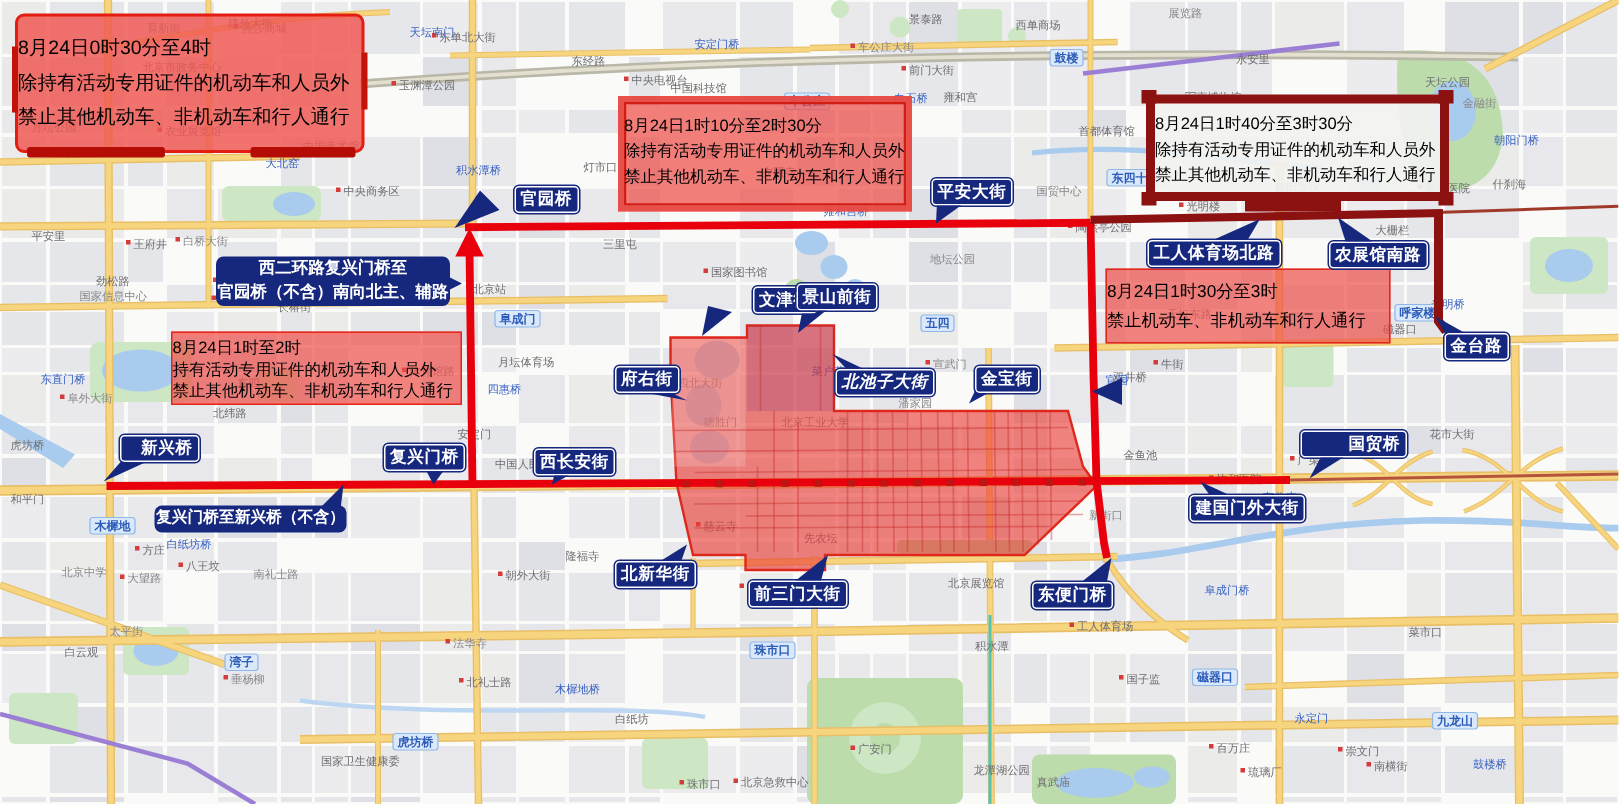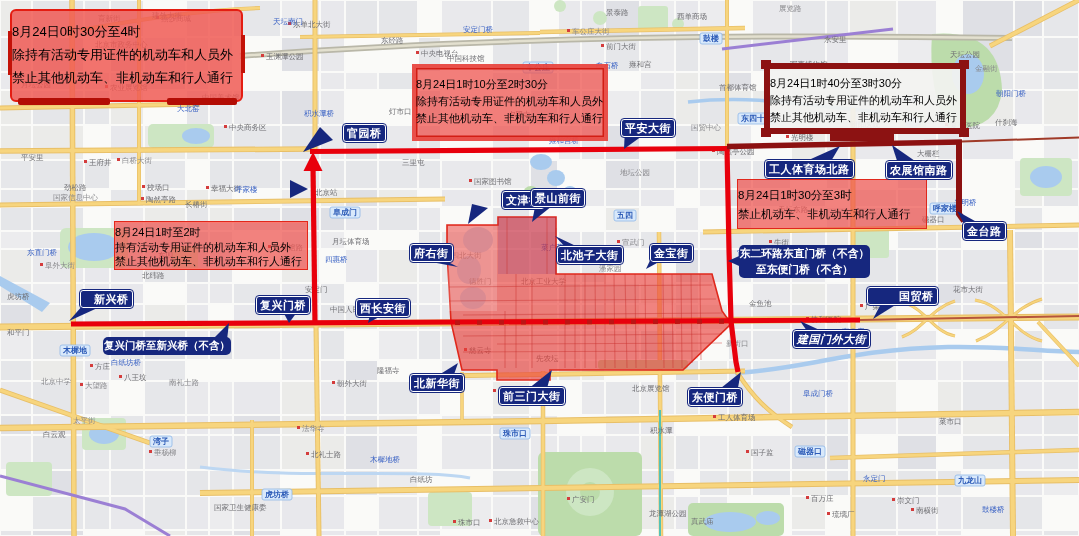--- a/index.html
+++ b/index.html
@@ -1014,52 +1014,52 @@
 </div>
 
 <div class="rb" id="b4" style="left:114px;top:221px;width:194px;height:49px;background:rgba(238,78,74,0.70);border:1.5px solid #e0271c;box-shadow:inset 0 0 0 1px rgba(255,120,110,0.8);font-size:11px;">
 <div style="margin-top:3px;line-height:14.5px;">8月24日1时至2时<br>持有活动专用证件的机动车和人员外<br>禁止其他机动车、非机动车和行人通行</div>
 </div>
 
 <div class="rb" id="b5" style="left:737px;top:179px;width:190px;height:50px;background:rgba(238,78,74,0.70);border:1.5px solid #e0271c;font-size:11.5px;">
 <div style="margin-top:6px;line-height:19px;">8月24日1时30分至3时<br>禁止机动车、非机动车和行人通行</div>
 </div>
 
+<div class="co" style="left:144px;top:171px;width:156px;">西二环路复兴门桥至<br>官园桥（不含）南向北主、辅路</div>
 
 <div class="co" style="left:103px;top:337px;width:128px;font-size:10.5px;">复兴门桥至新兴桥（不含）</div>
 
-<div class="co" style="left:739px;top:245px;width:131px;font-size:10.8px;">东二环路东直门桥（不含）<br>至东便门桥（不含）</div>
 
 <div class="rl" style="left:316px;top:124px;margin-left:27px;">官园桥</div>
 
 <div class="rl" style="left:621px;top:119px;">平安大街</div>
 
 <div class="rl" style="left:765px;top:160px;">工人体育场北路</div>
 
 <div class="rl" style="left:886px;top:161px;">农展馆南路</div>
 
 <div class="rl" style="left:963px;top:222px;">金台路</div>
 
 <div class="rl" style="left:470px;top:191px;margin-left:32px;">文津街</div>
 
 <div class="rl" style="left:531px;top:189px;">景山前街</div>
 
 <div class="rl" style="left:410px;top:244px;">府右街</div>
 
-<div class="rl" style="left:557px;top:246px;">北池子大街</div>
+<div class="rl" style="left:557px;top:246px;font-style:italic;">北池子大街</div>
 
 <div class="rl" style="left:650px;top:244px;text-align:right;">金宝街</div>
 
 <div class="rl" style="left:80px;top:290px;padding-left:13px;">新兴桥</div>
 
 <div class="rl" style="left:256px;top:296px;">复兴门桥</div>
 
 <div class="rl" style="left:356px;top:299px;">西长安街</div>
 
 <div class="rl" style="left:410px;top:374px;">北新华街</div>
 
 <div class="rl" style="left:499px;top:387px;">前三门大街</div>
 
 <div class="rl" style="left:688px;top:388px;">东便门桥</div>
 
 <div class="rl" style="left:867px;top:287px;padding-left:31px;">国贸桥</div>
 
-<div class="rl" style="left:793px;top:330px;font-style:italic;">建国门外大街</div>
+<div class="rl" style="left:793px;top:330px;">建国门外大街</div>
 </div>
 </body></html>

